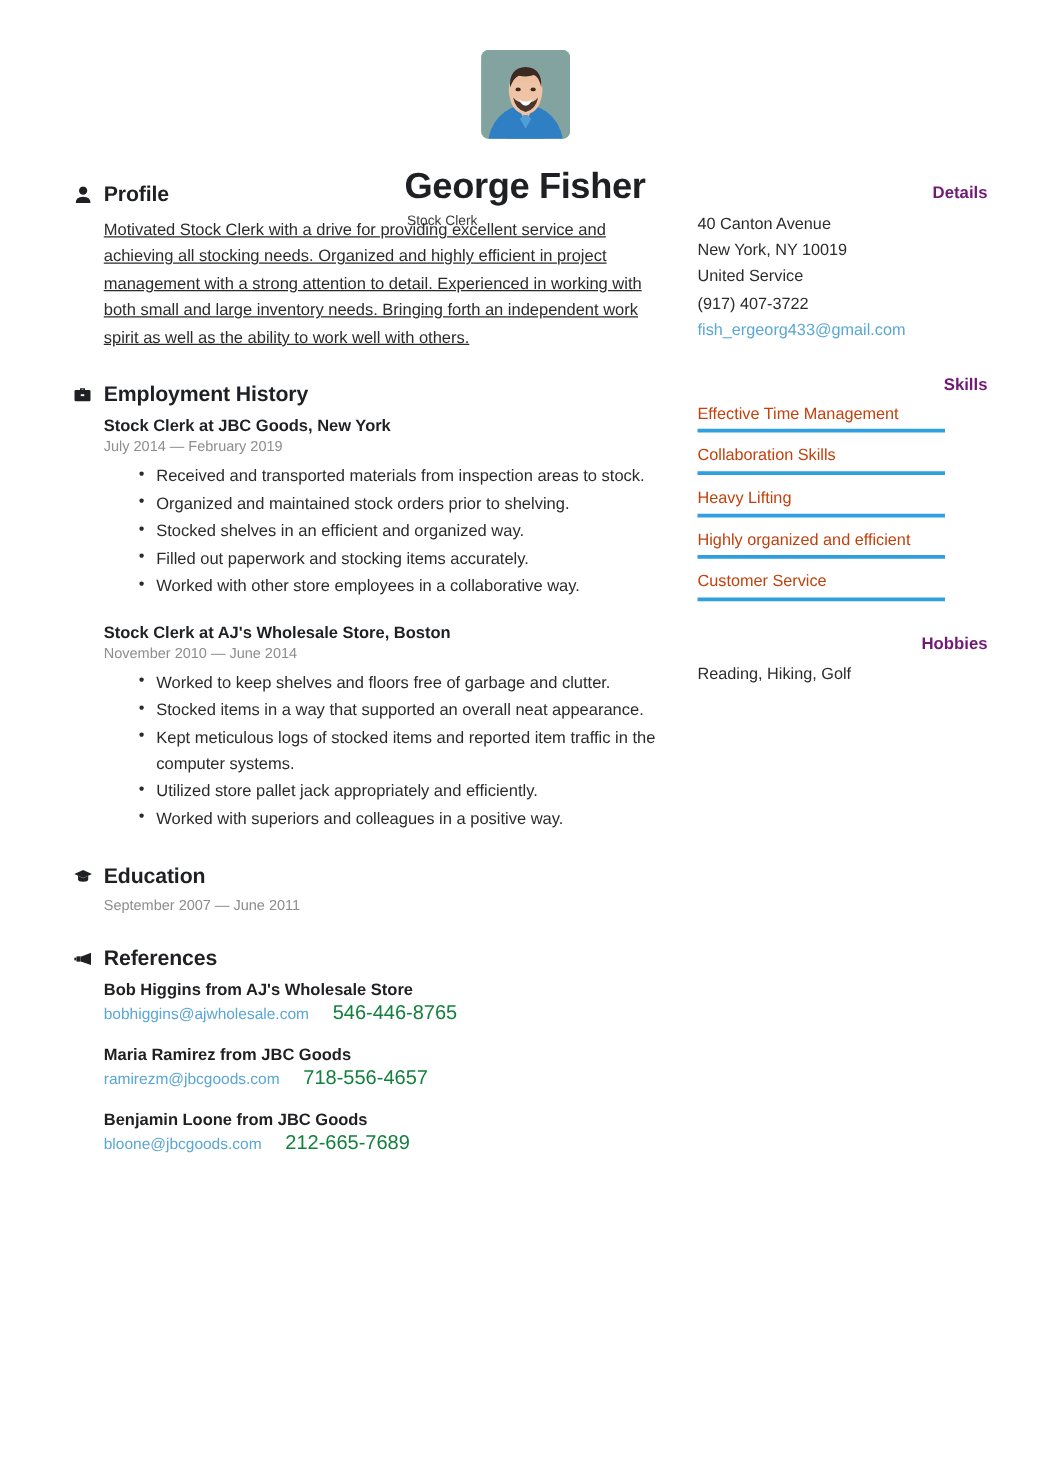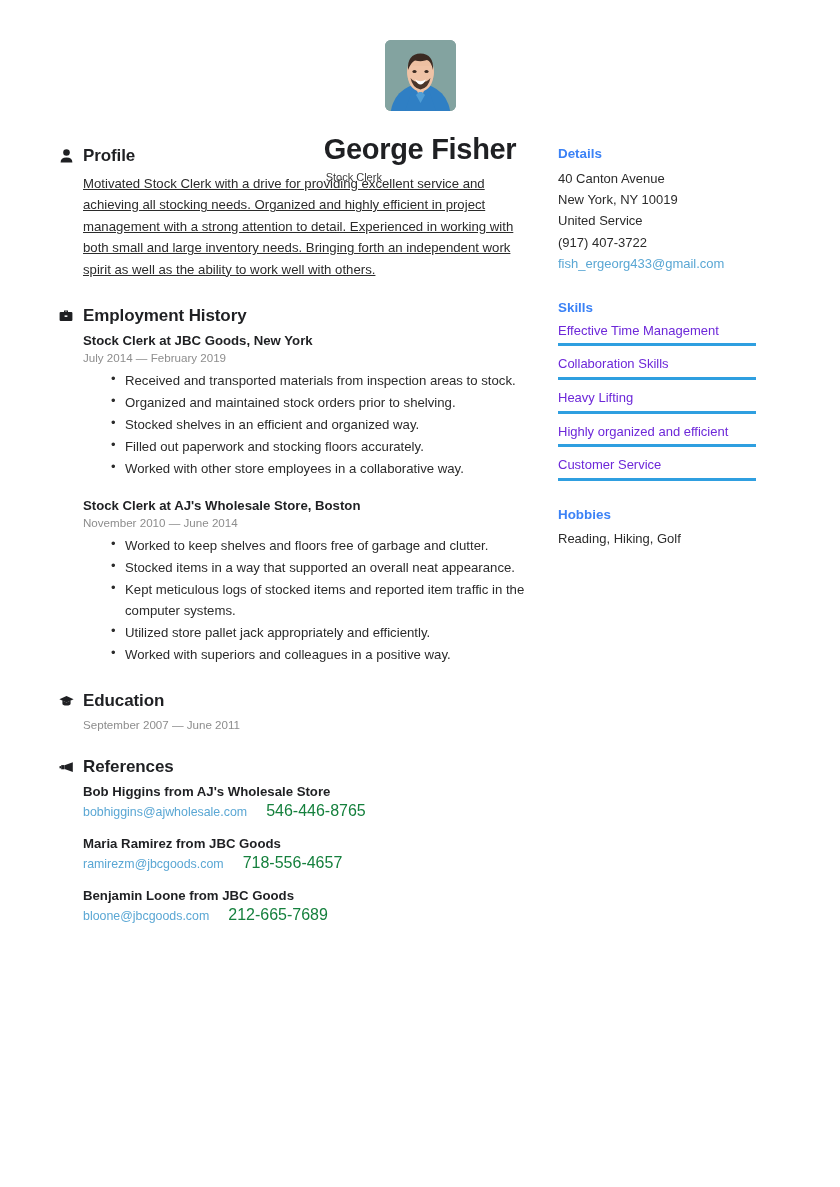--- a/index.html
+++ b/index.html
@@ -162,22 +162,23 @@
   }
 
   .ref-phone { font-size: 16px; color: #15803d; }
 
   
   .side-block { margin-bottom: 26px; }
 
   .side-title {
     font-size: 13.4px;
     font-weight: bold;
-    color: #3b82f6;
+    color: #701a75;
     margin-bottom: 7px;
+    text-align: right;
   }
 
   .side-line {
     font-size: 13px;
     line-height: 1.63;
     color: #2b2b2b;
   }
 
   .side-email {
     font-size: 13px;
@@ -186,21 +187,21 @@
     text-decoration: none;
     display: block;
   }
 
   
   .skill { margin-bottom: 9px; }
   .skill:last-child { margin-bottom: 0; }
 
   .skill-name {
     font-size: 13px;
-    color: #6d28d9;
+    color: #c2410c;
     margin-bottom: 4px;
     line-height: 1.35;
   }
 
   .skill-track {
     width: 198px;
     height: 3px;
     background: #e2e2e2;
     border-radius: 0;
     position: relative;
@@ -274,21 +275,21 @@
         </div>
         <div class="section-body">
 
           <div class="entry">
             <div class="entry-title">Stock Clerk at JBC Goods, New York</div>
             <div class="entry-date">July 2014 — February 2019</div>
             <ul class="bullets">
               <li>Received and transported materials from inspection areas to stock.</li>
               <li>Organized and maintained stock orders prior to shelving.</li>
               <li>Stocked shelves in an efficient and organized way.</li>
-              <li>Filled out paperwork and stocking floors accurately.</li>
+              <li>Filled out paperwork and stocking items accurately.</li>
               <li>Worked with other store employees in a collaborative way.</li>
             </ul>
           </div>
 
           <div class="entry">
             <div class="entry-title">Stock Clerk at AJ's Wholesale Store, Boston</div>
             <div class="entry-date">November 2010 — June 2014</div>
             <ul class="bullets">
               <li>Worked to keep shelves and floors free of garbage and clutter.</li>
               <li>Stocked items in a way that supported an overall neat appearance.</li>

